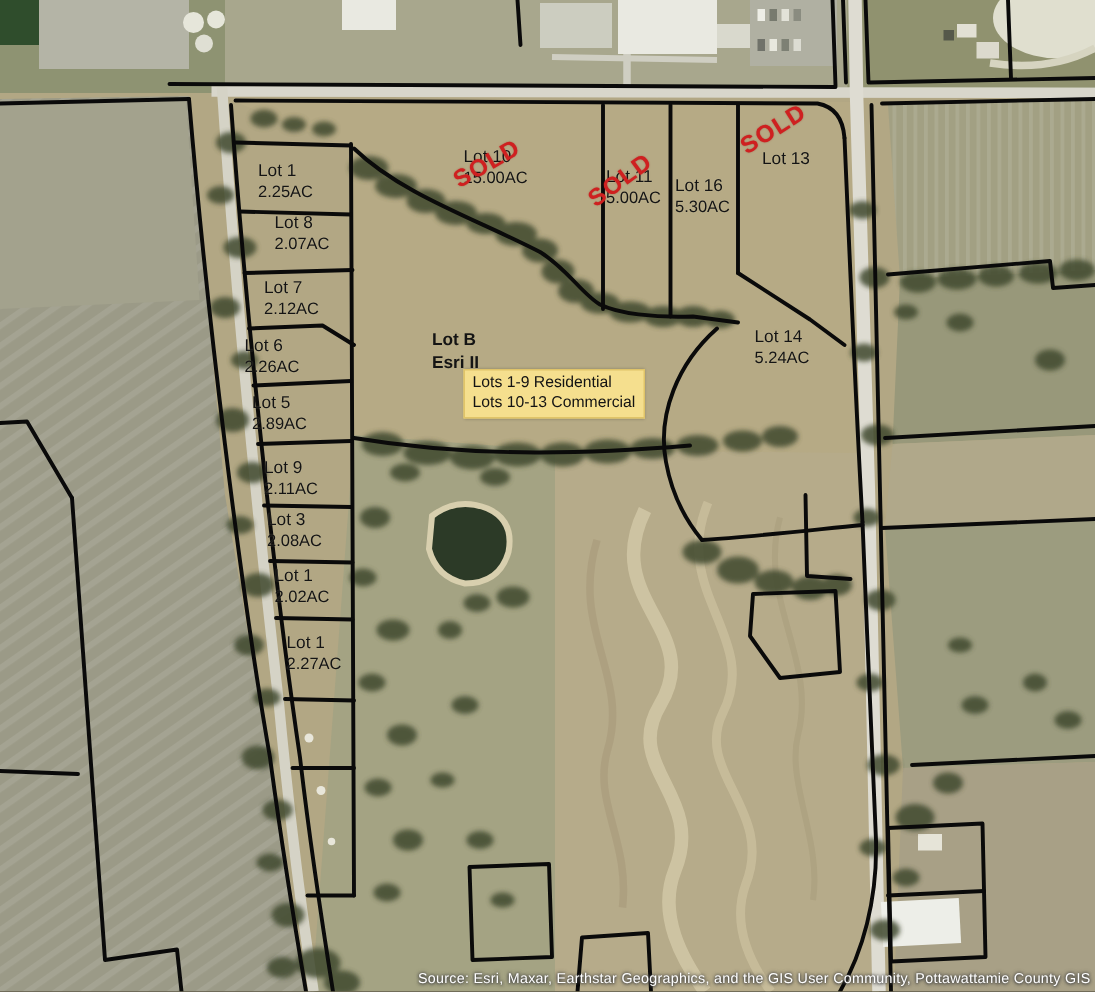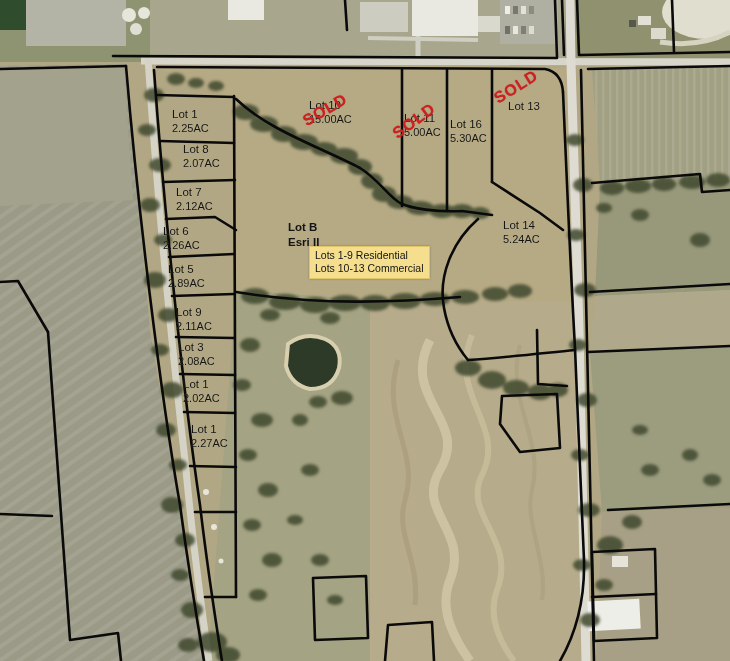--- a/index.html
+++ b/index.html
@@ -348,14 +348,15 @@
 
   <div class="sold-stamp" style="left:301px;top:101px;transform:rotate(-30deg)">SOLD</div>
   <div class="sold-stamp" style="left:390px;top:112px;transform:rotate(-36deg)">SOLD</div>
   <div class="sold-stamp" style="left:492px;top:78px;transform:rotate(-32deg)">SOLD</div>
 
   <div class="legend-box">
     <div>Lots 1-9 Residential</div>
     <div>Lots 10-13 Commercial</div>
   </div>
 
+  <div class="attribution">Source: Esri, Maxar, Earthstar Geographics, and the GIS User Community, Pottawattamie County GIS</div>
 
 </div>
 
 </body></html>

